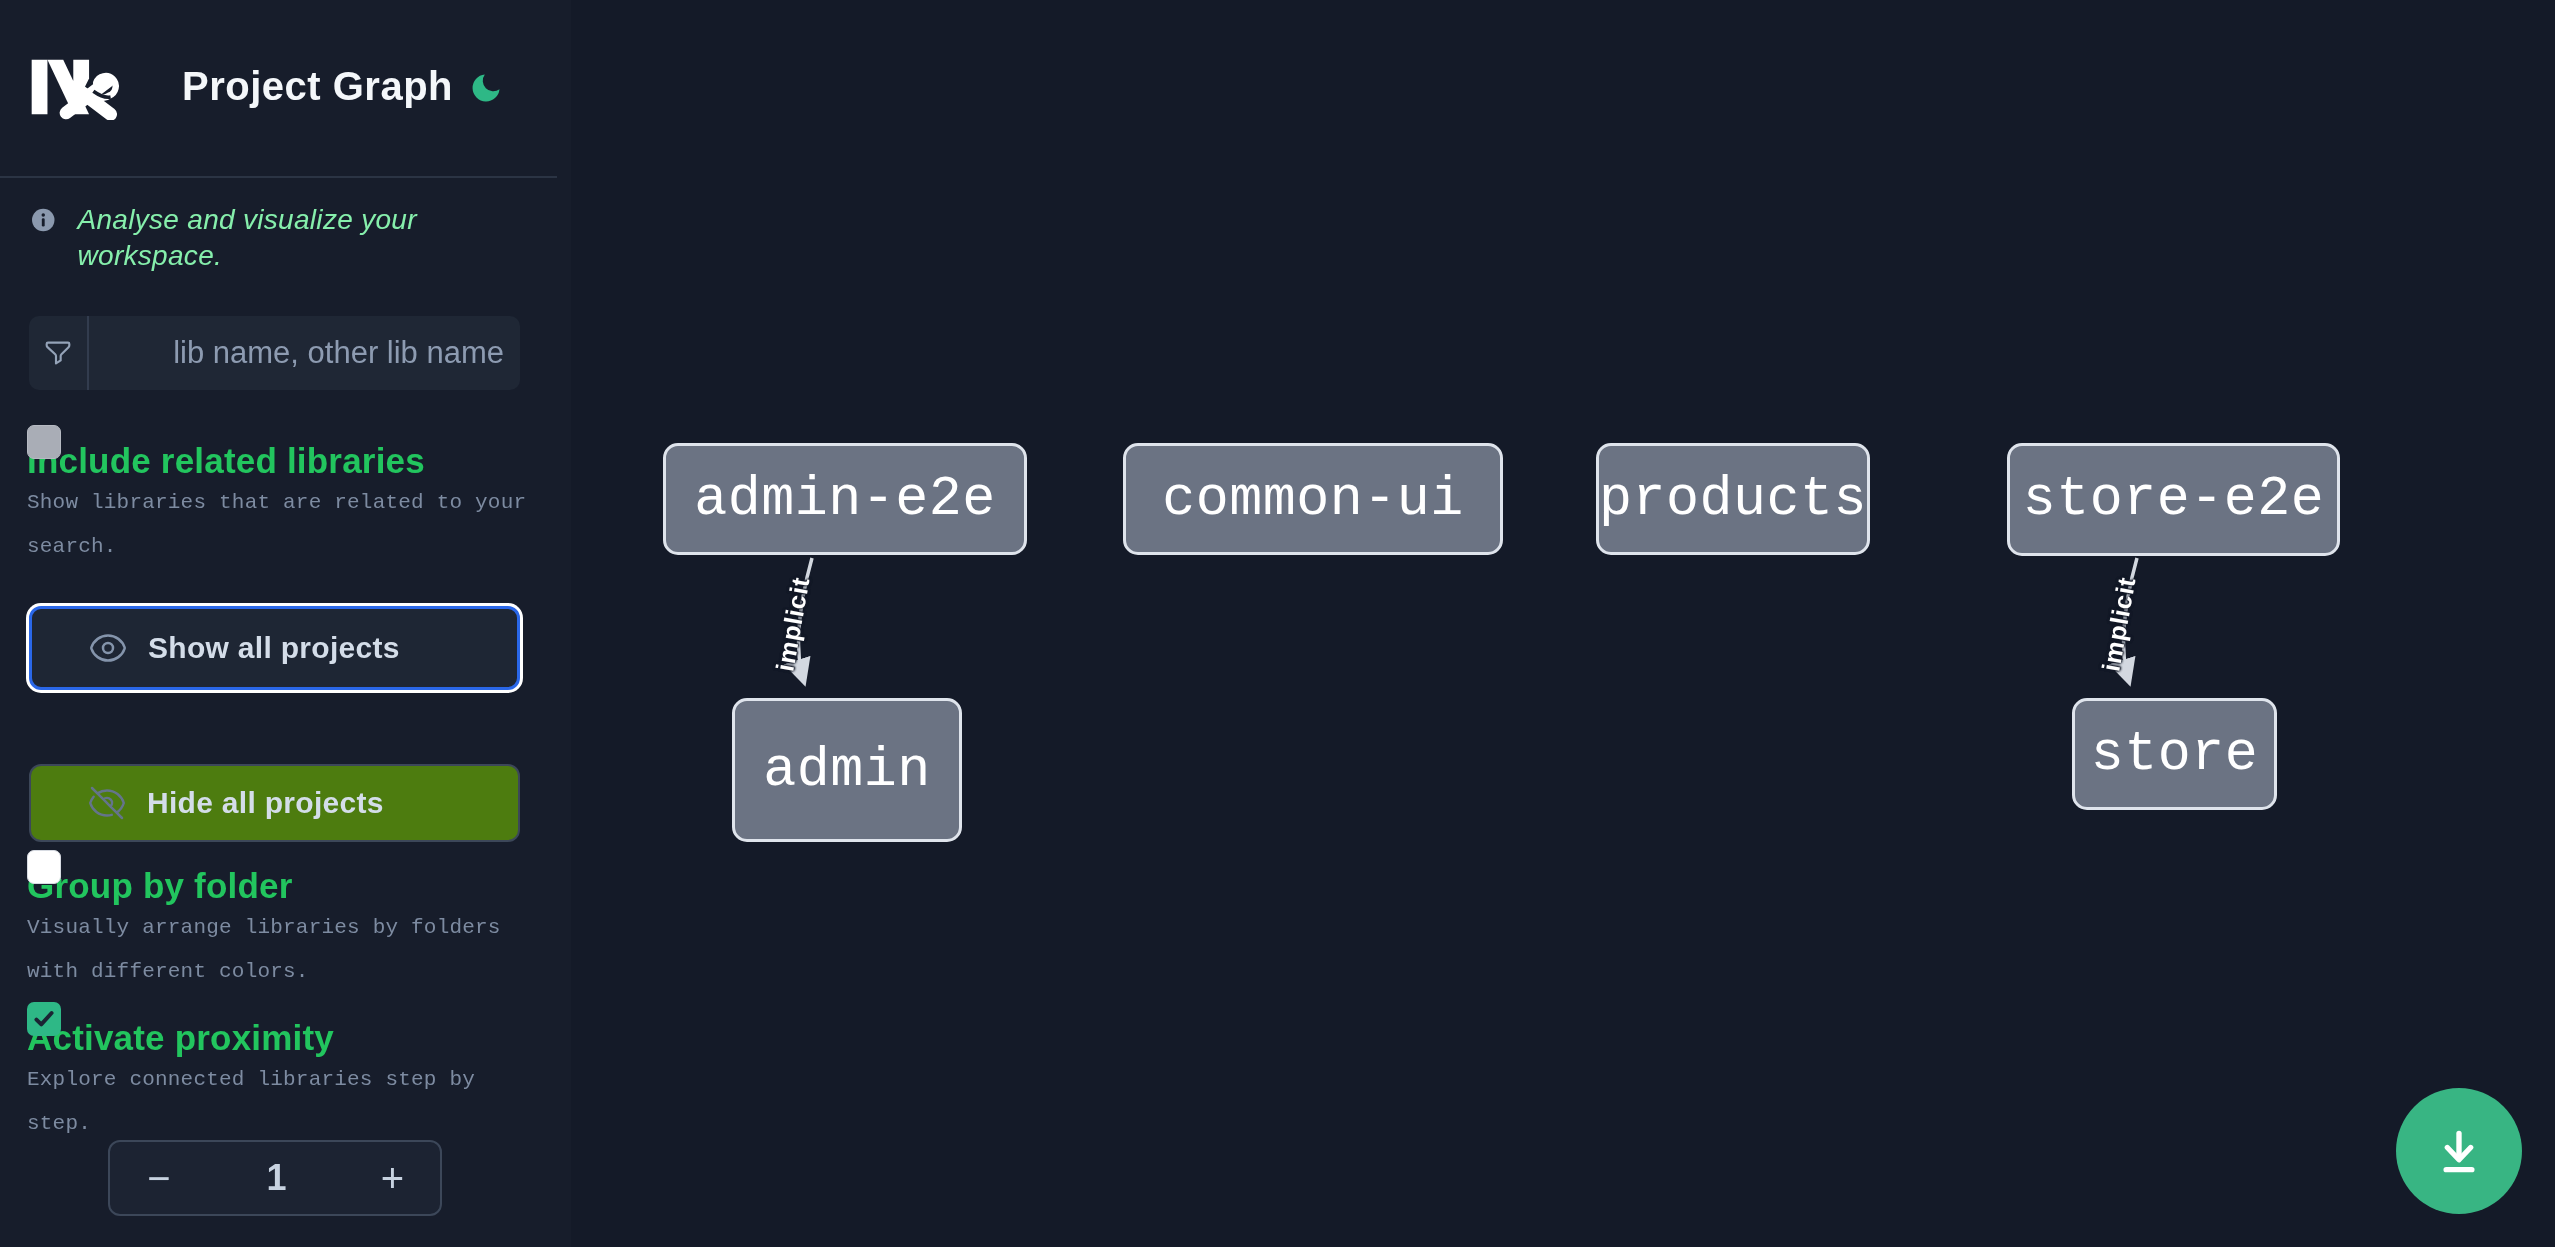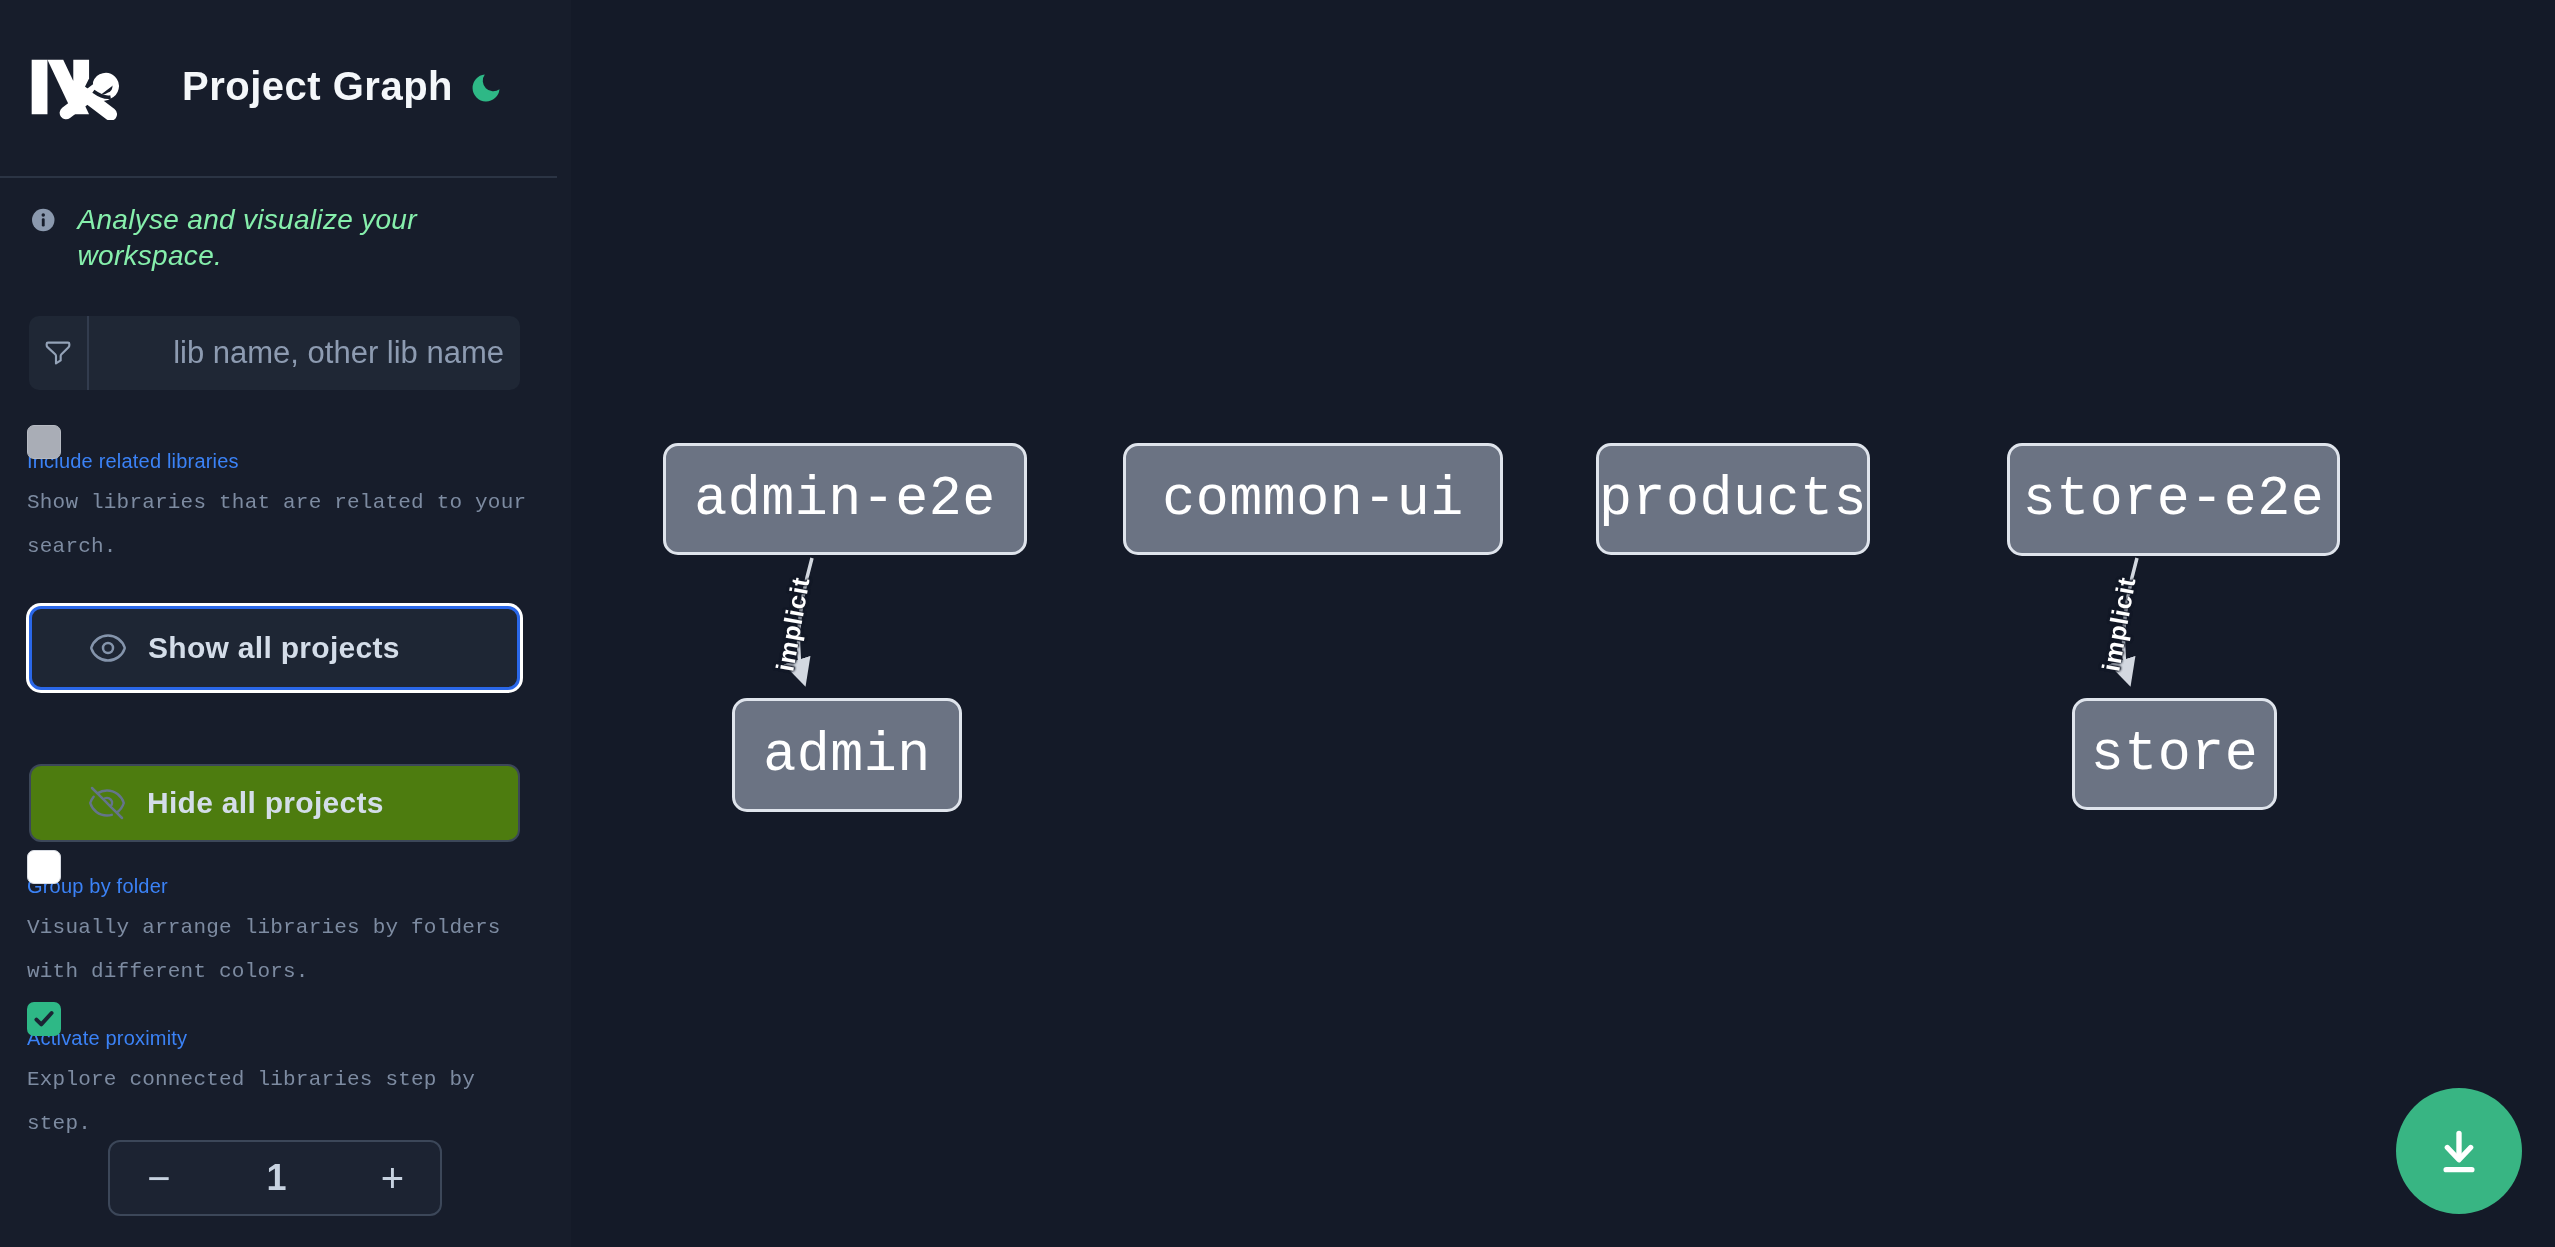--- a/index.html
+++ b/index.html
@@ -26,21 +26,21 @@
   .search input{flex:1;height:100%;background:transparent;border:none;outline:none;padding:0 16px;
     font-family:inherit;font-size:31px;color:#dbe3ee;text-align:right;}
   .search input::placeholder{color:#8d9bb1;}
   
   .opt-row{position:absolute;left:27px;width:505px;}
   .opt-check{position:absolute;left:0;top:2px;width:34px;height:34px;border-radius:7px;}
   .opt-check.gray{background:#a9adb6;border:1px solid #b6bac2;}
   .opt-check.white{background:#ffffff;border:1px solid #d7dbe2;}
   .opt-check.teal{background:#2eb886;display:flex;align-items:center;justify-content:center;}
   .opt-text{margin-left:55px;width:445px;}
-  .opt-label{display:block;font-size:20px;font-weight:400;line-height:40px;color:#3b82f6;letter-spacing:.2px;}
+  .opt-label{display:block;font-size:35px;font-weight:700;line-height:40px;color:#22c55e;letter-spacing:.2px;}
   .opt-desc{display:block;font-size:21px;line-height:44px;color:#7d8ba1;letter-spacing:.2px;font-family:Liberation Mono, monospace;}
   
   .sb-btn{position:absolute;left:29px;width:491px;display:flex;align-items:center;cursor:pointer;
     font-family:inherit;border-radius:12px;padding-left:32px;}
   .sb-btn .lbl{margin-left:20px;font-size:30px;font-weight:700;color:#d4dde9;letter-spacing:.3px;}
   .sb-btn .ic{margin-left:24px;display:flex;}
   .btn-show{top:606px;height:84px;background:#1e2634;border:3px solid #2a67e8;box-shadow:0 0 0 3px #ffffff;}
   .btn-hide{top:764px;height:78px;background:#4d7c0f;border:2px solid #3c4759;}
   
   .stepper{position:absolute;left:108px;top:1140px;width:334px;height:76px;border:2px solid #3c4759;border-radius:12px;
@@ -181,21 +181,21 @@
       <path d="M1566 558 C1556 594 1546 644 1558 682" fill="none" stroke="#d3d8e0" stroke-width="3.5" marker-end="url(#arrow)"></path>
     </svg>
 
     <div class="edge-label" style="left:222px;top:624px;">implicit</div>
     <div class="edge-label" style="left:1548px;top:624px;">implicit</div>
 
     <div class="gnode" style="left:92px;top:443px;width:364px;height:112px;">admin-e2e</div>
     <div class="gnode" style="left:552px;top:443px;width:380px;height:112px;">common-ui</div>
     <div class="gnode" style="left:1025px;top:443px;width:274px;height:112px;">products</div>
     <div class="gnode" style="left:1436px;top:443px;width:333px;height:113px;">store-e2e</div>
-    <div class="gnode" style="left:161px;top:698px;width:230px;height:114px;">admin</div>
+    <div class="gnode" style="left:161px;top:698px;width:230px;height:144px;">admin</div>
     <div class="gnode" style="left:1501px;top:698px;width:205px;height:112px;">store</div>
 
     <button class="fab">
       <svg width="56" height="56" viewBox="0 0 48 48" fill="none" stroke="#ffffff" stroke-width="4.6" stroke-linecap="round" stroke-linejoin="round">
         <path d="M24 9 V30"></path>
         <path d="M14 21 L24 31.5 L34 21"></path>
         <path d="M13 40 H35"></path>
       </svg>
     </button>
   </main>

